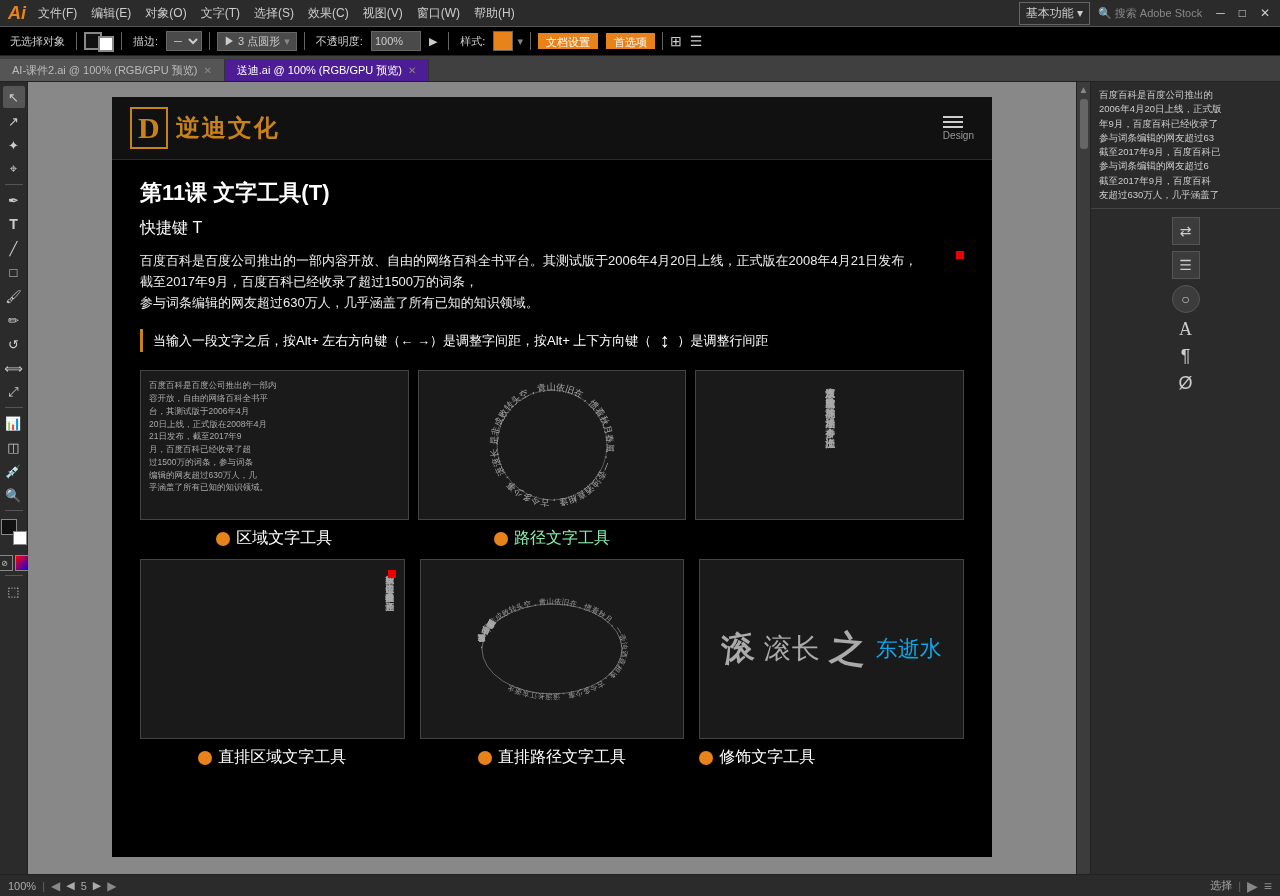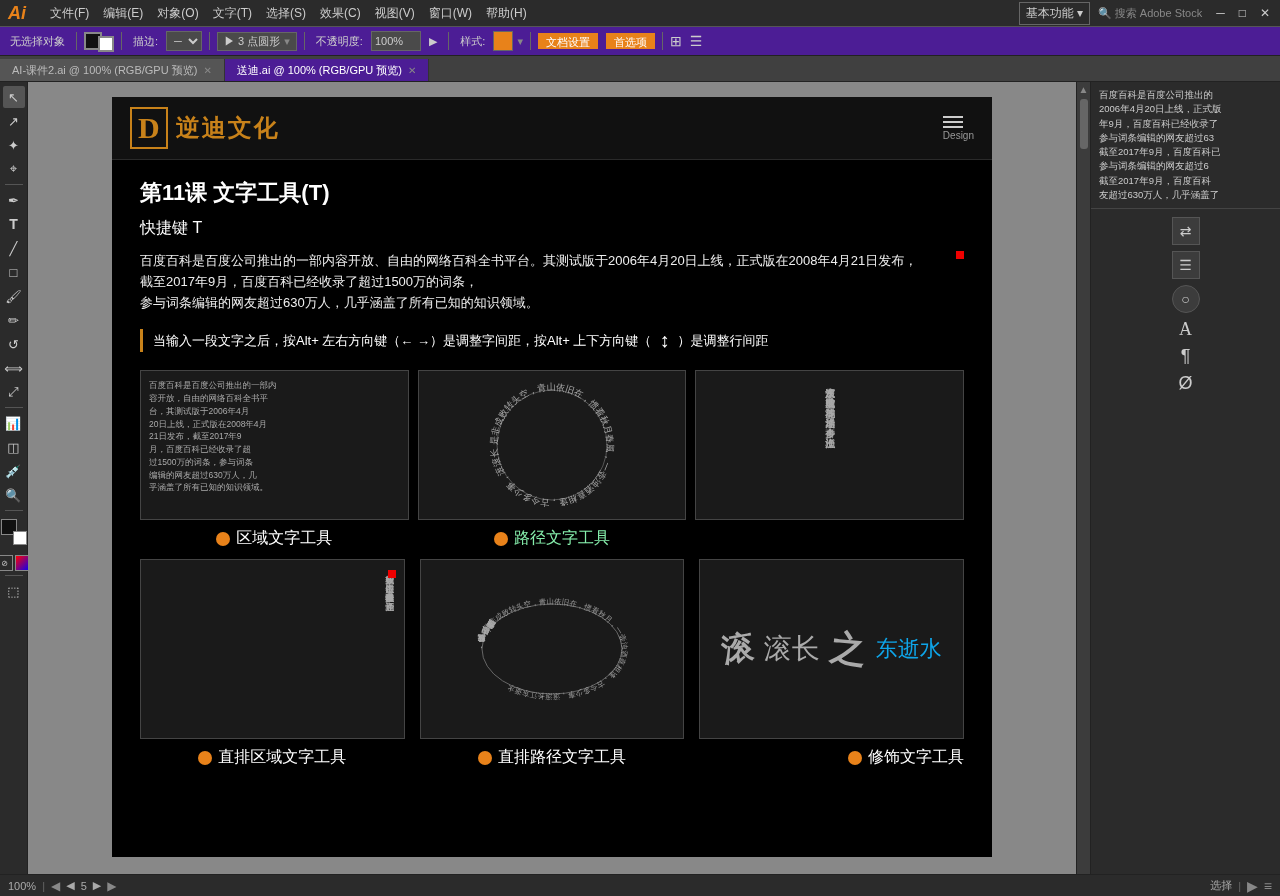--- a/index.html
+++ b/index.html
@@ -20,37 +20,37 @@
       display: flex;
       align-items: center;
       padding: 0 4px;
       gap: 2px;
     }
     .menu-logo {
       color: #e8821a;
       font-size: 18px;
       font-weight: bold;
       font-style: italic;
-      margin-right: 12px;
+      margin-right: 0;
       padding: 0 4px;
       text-align: center;
     }
     .menu-item {
       color: #ccc;
       font-size: 12px;
       padding: 2px 6px;
       cursor: pointer;
       white-space: nowrap;
     }
 
     
     #toolbar {
       width: 100%;
       height: 30px;
-      background: #4c1d95;
+      background: #000000;
       display: flex;
       align-items: center;
       padding: 4px 6px;
       gap: 4px;
       border-top: 1px solid #555;
       border-bottom: 1px solid #222;
     }
     .toolbar-item {
       color: #ccc;
       font-size: 11px;
@@ -488,21 +488,21 @@
             </div>
           </div>
 
           <div style="flex:1;">
             <div style="background:#1a1a1a;border:1px solid #444;height:180px;display:flex;align-items:center;justify-content:center;gap:10px;overflow:hidden;">
               <span style="color:#aaa;font-size:32px;font-weight:bold;font-family:serif;transform:rotate(-10deg);display:inline-block;">滚</span>
               <span style="color:#aaa;font-size:28px;font-family:serif;">滚长</span>
               <span style="color:#aaa;font-size:36px;font-weight:bold;font-family:serif;transform:rotate(5deg);display:inline-block;">之</span>
               <span style="color:#0ea5e9;font-size:22px;font-family:serif;">东逝水</span>
             </div>
-            <div class="tool-label" style="justify-content:flex-end;margin-top:8px;">
+            <div class="tool-label" style="justify-content:flex-start;margin-top:8px;">
               <span class="tool-dot"></span>
               <span style="color:#fff;font-size:16px;">修饰文字工具</span>
             </div>
           </div>
 
         </div>
 
       </div>
     </div>
 

